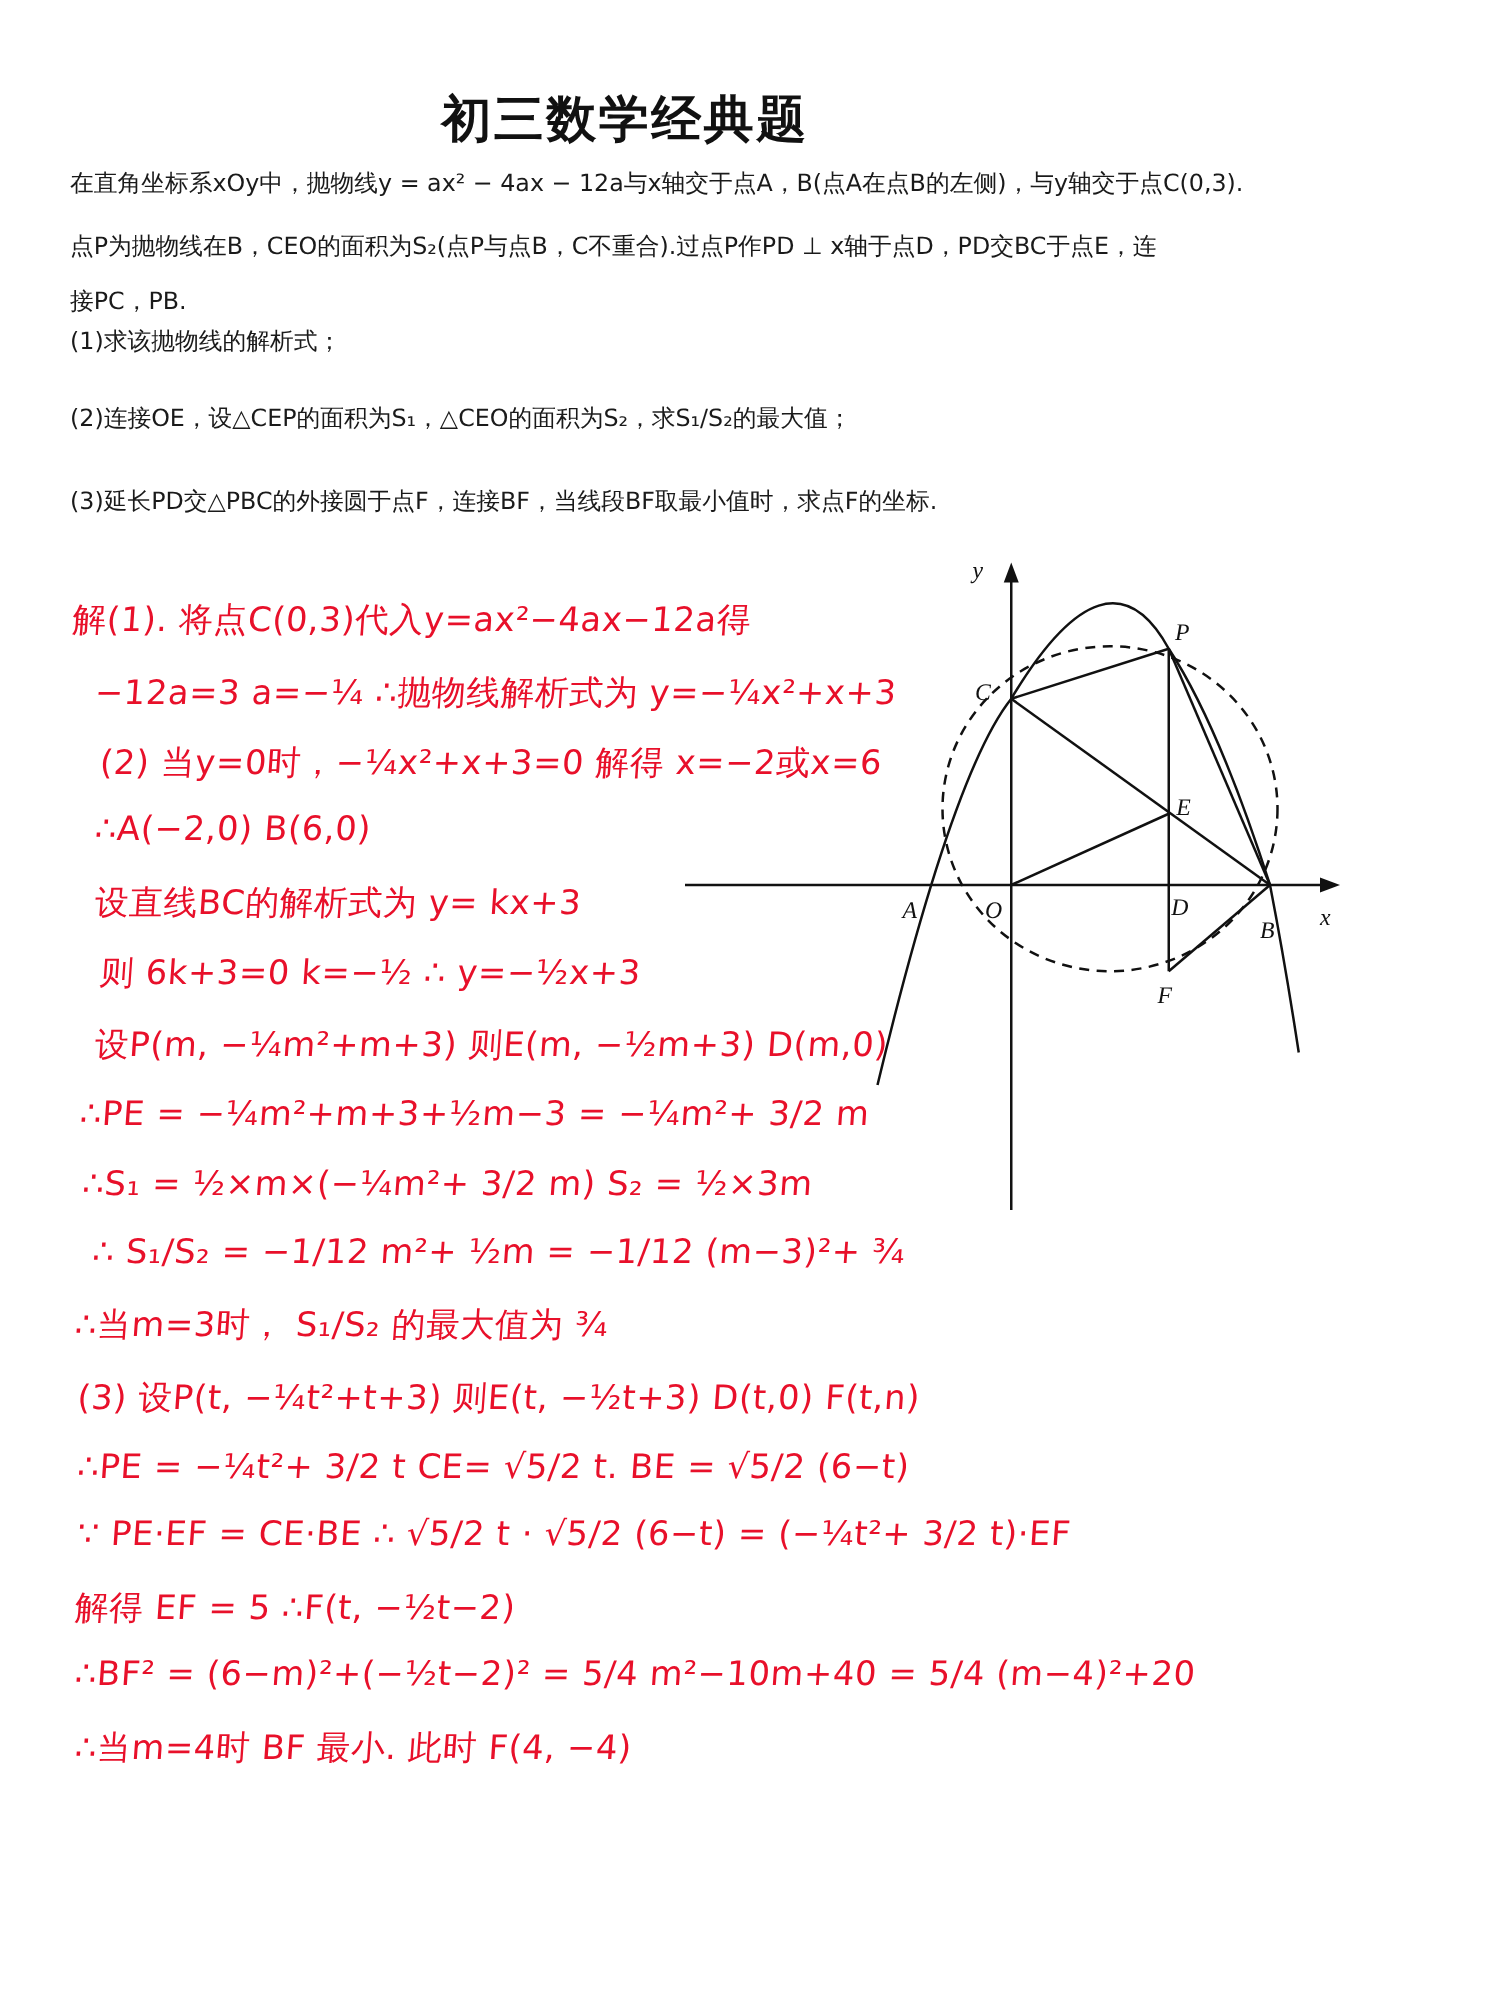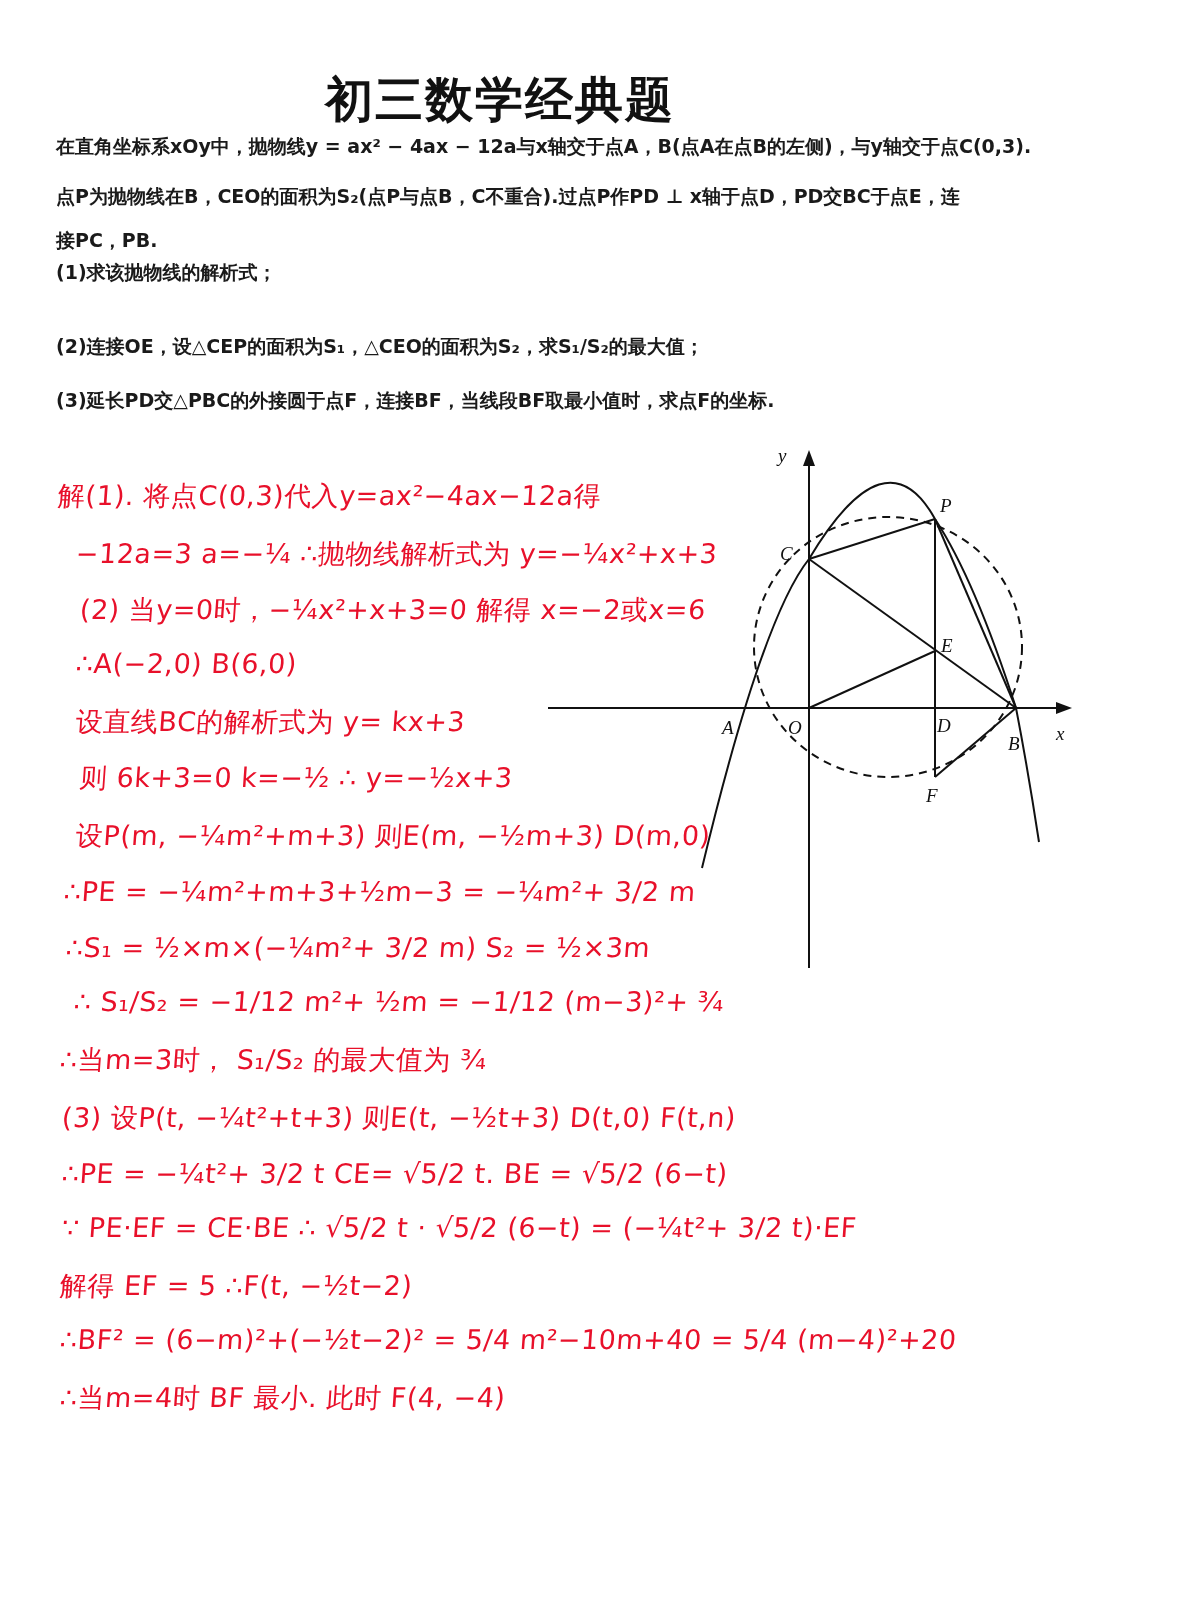--- a/index.html
+++ b/index.html
@@ -1,33 +1,33 @@
 <!DOCTYPE html>
 <html><head>
 <meta charset="utf-8">
 <style>
   html,body{margin:0;padding:0;background:#fff;}
   body{width:1199px;height:1600px;position:relative;overflow:hidden;font-family:"DejaVu Serif","Liberation Serif",serif;color:#111;}
-  .title{position:absolute;left:0;width:1000px;top:68px;text-align:center;font-size:48px;font-weight:bold;letter-spacing:2px;font-family:"DejaVu Sans","Liberation Sans",sans-serif;}
-  .prob{position:absolute;left:56px;font-size:19px;font-weight:bold;white-space:nowrap;font-family:"DejaVu Sans","Liberation Sans",sans-serif;color:#1a1a1a;}
+  .title{position:absolute;left:0;width:1000px;top:68px;text-align:center;font-size:40px;font-weight:bold;letter-spacing:2px;font-family:"DejaVu Sans","Liberation Sans",sans-serif;}
+  .prob{position:absolute;left:56px;font-size:19px;font-weight:normal;white-space:nowrap;font-family:"DejaVu Sans","Liberation Sans",sans-serif;color:#1a1a1a;}
   .hw{position:absolute;color:#e8102a;font-family:"DejaVu Sans","Liberation Sans",sans-serif;font-size:27px;white-space:nowrap;letter-spacing:0.5px;transform:skewX(-4deg);}
   svg.fig{position:absolute;left:0;top:0;}
   .lbl{font-family:"Liberation Serif","DejaVu Serif",serif;font-style:italic;font-size:19px;fill:#111;}
 </style>
 </head>
 <body>
 
 <div class="title">初三数学经典题</div>
 
 <div>
   <div class="prob" style="top:134px;">在直角坐标系xOy中，抛物线y = ax² − 4ax − 12a与x轴交于点A，B(点A在点B的左侧)，与y轴交于点C(0,3).</div>
   <div class="prob" style="top:184px;">点P为抛物线在B，CEO的面积为S₂(点P与点B，C不重合).过点P作PD ⊥ x轴于点D，PD交BC于点E，连</div>
   <div class="prob" style="top:228px;">接PC，PB.</div>
   <div class="prob" style="top:260px;">(1)求该抛物线的解析式；</div>
-  <div class="prob" style="top:334px;">(2)连接OE，设△CEP的面积为S₁，△CEO的面积为S₂，求S₁/S₂的最大值；</div>
+  <div class="prob" style="top:322px;">(2)连接OE，设△CEP的面积为S₁，△CEO的面积为S₂，求S₁/S₂的最大值；</div>
   <div class="prob" style="top:388px;">(3)延长PD交△PBC的外接圆于点F，连接BF，当线段BF取最小值时，求点F的坐标.</div>
 </div>
 
 <svg class="fig" width="1199" height="1600">
 
   <line x1="548" y1="708" x2="1062" y2="708" stroke="#111" stroke-width="2"></line>
   <polygon points="1072,708 1056,702 1056,714" fill="#111"></polygon>
   <line x1="809" y1="968" x2="809" y2="462" stroke="#111" stroke-width="2"></line>
   <polygon points="809,450 803,466 815,466" fill="#111"></polygon>
 

